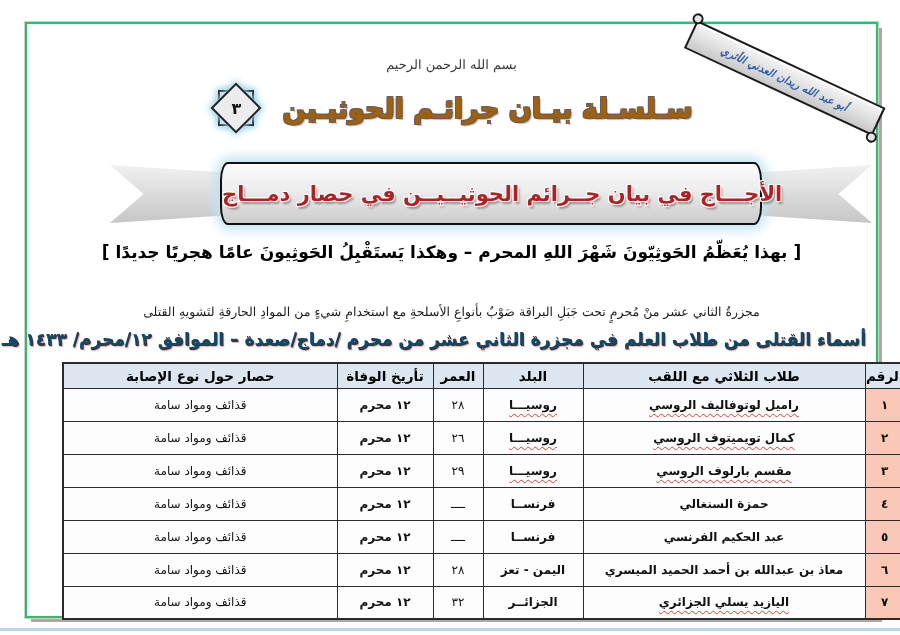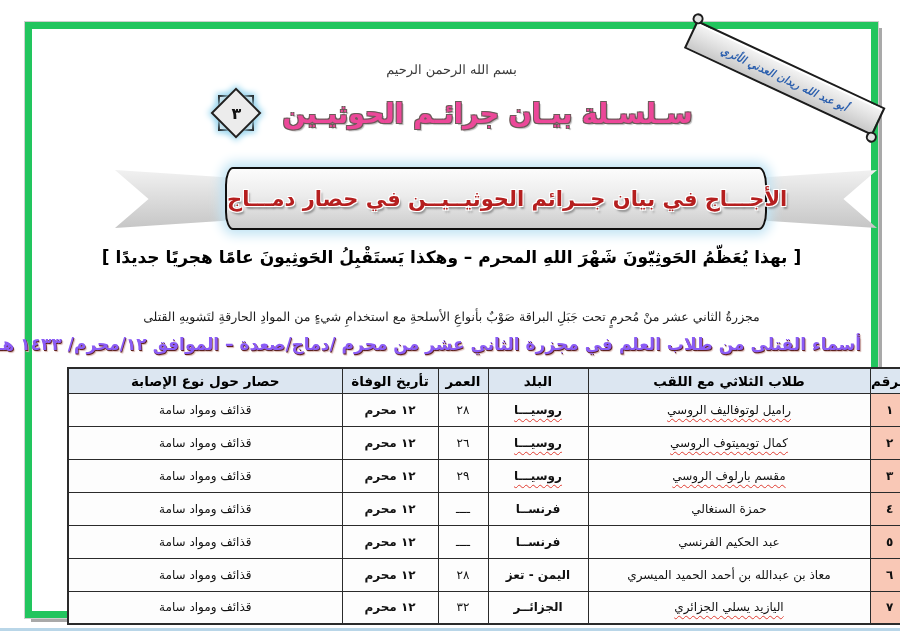--- a/index.html
+++ b/index.html
@@ -2,21 +2,21 @@
 <html lang="ar"><head>
 <meta charset="utf-8">
 <style>
   * { margin:0; padding:0; box-sizing:border-box; }
   html,body { width:900px; height:635px; background:#ffffff; overflow:hidden;
               font-family:"DejaVu Sans", sans-serif; }
 
   
   #page {
     position:absolute; left:25px; top:22px; width:853px; height:596px;
-    background:#ffffff; border:7px solid #22c55e;
+    background:#ffffff; border:2px solid #22c55e;
     box-shadow: 0 0 0 1px #cfcfcf, 5px 5px 0 -1px #a9a9a9;
   }
 
   
   #bottom-edge { position:absolute; left:0; top:628px; width:900px; height:3px; background:#b9d6e8; }
 
   
   #corner-banner {
     position:absolute; left:697px; top:20px; width:208px; height:31px;
     transform:rotate(25deg); transform-origin:left top;
@@ -39,21 +39,21 @@
     position:absolute; left:0; right:0; top:33px; margin:auto; width:160px; text-align:center;
     font-family:"DejaVu Serif", serif; font-size:13px; color:#3c3c3c; direction:rtl;
   }
 
   
   #series-row {
     position:absolute; left:0; right:0; top:58px; height:52px;
     display:flex; align-items:center; justify-content:center; gap:20px; direction:rtl;
   }
   #series-title {
-    font-size:27px; font-weight:bold; direction:rtl; color:#ec4899;
+    font-size:27px; font-weight:bold; direction:rtl; color:#a16207;
     text-shadow:1px 1px 0 #6d5a5a,-1px -1px 0 #6d5a5a,1px -1px 0 #6d5a5a,-1px 1px 0 #6d5a5a,2px 2px 1px #bbb;
     white-space:nowrap;
   }
   #star { position:relative; width:52px; height:52px; }
   #star .sq {
     position:absolute; left:8px; top:8px; width:36px; height:36px;
     background:#ececec; border:2px solid #1f1f1f;
     box-shadow:0 0 6px 2px #9fd8ef;
   }
   #star .sq.r45 { transform:rotate(45deg); }
@@ -88,36 +88,36 @@
   #subtitle {
     position:absolute; left:0; right:0; top:218px; text-align:center; direction:rtl;
     font-size:17px; font-weight:bold; color:#000;
   }
   #description {
     position:absolute; left:0; right:0; top:280px; text-align:center; direction:rtl;
     font-family:"DejaVu Serif", serif; font-size:12.5px; color:#1c1c1c;
   }
   #list-heading {
     position:absolute; left:10px; right:10px; top:305px; text-align:center; direction:rtl;
-    font-size:17px; font-weight:bold; color:#8b5cf6;
+    font-size:17px; font-weight:bold; color:#0c4a6e;
     text-shadow:.6px .6px 0 #5e2320, 1.5px 1.5px 1px #d9b8b4;
     white-space:nowrap;
   }
 
   
   #tbl {
     position:absolute; left:35px; top:338px; width:842px;
     border-collapse:collapse; direction:rtl; table-layout:fixed;
     border:2px solid #2b2b2b; background:#fdfdfd;
   }
   #tbl th, #tbl td { border:1px solid #2b2b2b; text-align:center; overflow:hidden; }
   #tbl th { background:#dce6f1; height:25px; font-size:13.5px; font-weight:bold; color:#000; }
   #tbl td { height:33px; font-size:12px; color:#111; }
   td.c-num  { background:#f9c8b6; font-size:13px; font-weight:bold; }
-  td.c-name { text-align:right; padding-right:0; font-weight:normal; font-size:14.5px; white-space:nowrap; }
+  td.c-name { text-align:right; padding-right:0; font-weight:bold; font-size:14.5px; white-space:nowrap; }
   td.c-country { font-weight:bold; font-size:13px; white-space:nowrap; }
   td.c-age  { font-size:13px; }
   td.c-date { font-size:12px; font-weight:bold;margin-left:34px; }
   td.c-injury { font-size:12px; }
   .misspell {
     text-decoration-line:underline; text-decoration-style:wavy;
     text-decoration-color:#e03c31; text-decoration-thickness:1px; text-underline-offset:4px;
   }
 </style>
 </head>

